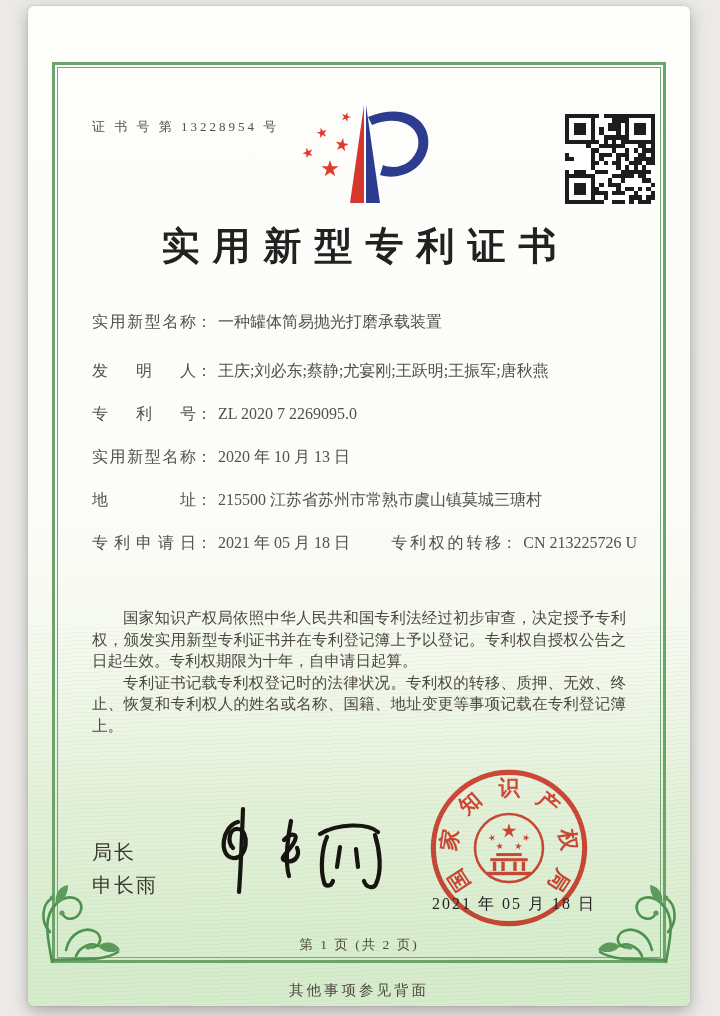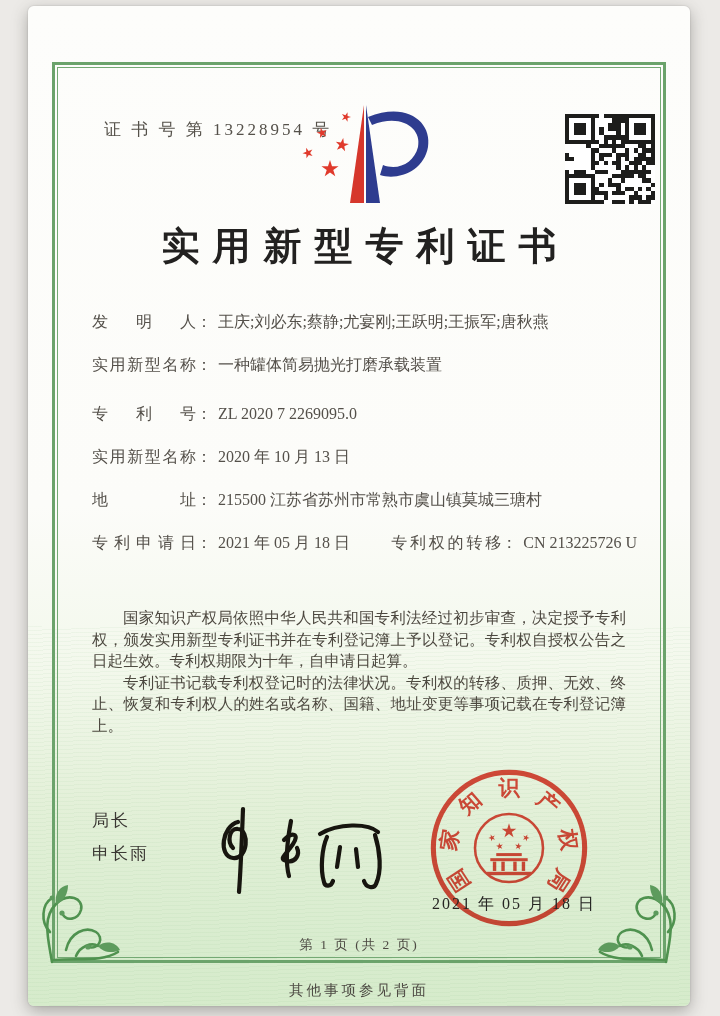--- a/index.html
+++ b/index.html
@@ -22,21 +22,21 @@
   .frame{
     position:absolute;left:24px;top:56px;width:608px;height:895px;
     border:3px solid #6ba36b;
   }
   .frame::after{
     content:"";position:absolute;left:2px;top:2px;right:2px;bottom:2px;
     border:1px solid #74a974;
   }
   .certno{
     position:absolute;left:64px;top:112px;
-    font-size:17px;color:#55514a;letter-spacing:3px;margin-left:12px;
+    font-size:13px;color:#55514a;letter-spacing:3px;
   }
   
   .logo{position:absolute;left:262px;top:95px;width:145px;height:106px;}
   
   .qr{
     position:absolute;left:537px;top:108px;width:90px;height:90px;
     display:grid;grid-template-rows:repeat(21,1fr);grid-template-columns:repeat(21,1fr);
     background:#fff;
   }
   .qr i{background:#1d1d1b;}
@@ -49,21 +49,21 @@
   .frow.first{margin-bottom:29px;}
   .flabel{display:inline-block;width:104px;text-align:justify;text-align-last:justify;vertical-align:top;}
   .fcolon{display:inline-block;margin-right:6px;}
   .grant{display:flex;justify-content:space-between;}
   .flabel2{display:inline-block;width:110px;text-align:justify;text-align-last:justify;vertical-align:top;}
   .body-text{
     position:absolute;left:64px;top:601px;width:534px;
     font-size:15.5px;line-height:21.5px;color:#4c473f;text-align:justify;
   }
   .body-text p{margin:0;text-indent:2em;}
-  .signer{position:absolute;left:64px;top:798px;font-size:17px;color:#3b3834;letter-spacing:2px;line-height:33px;z-index:4;}
+  .signer{position:absolute;left:64px;top:830px;font-size:20px;color:#3b3834;letter-spacing:2px;line-height:33px;z-index:4;}
   .signature{position:absolute;left:158px;top:796px;z-index:4;}
   .seal{position:absolute;left:396px;top:757px;width:170px;height:170px;z-index:5;opacity:.9;mix-blend-mode:multiply;}
   .seal-date{
     position:absolute;left:404px;top:888px;z-index:6;
     font-size:16px;letter-spacing:2px;color:#262523;
   }
   .page-note{
     position:absolute;left:0;right:0;top:930px;text-align:center;
     font-size:13.5px;color:#4c4842;letter-spacing:2px;
   }
@@ -342,25 +342,25 @@
       <i style="grid-area:21/14"></i>
       <i style="grid-area:21/16"></i>
       <i style="grid-area:21/18"></i>
       <i style="grid-area:21/19"></i>
       <i style="grid-area:21/20"></i>
     </div>
 
   <div class="title">实用新型专利证书</div>
 
   <div class="fields">
+    <div class="frow first">
+      <span class="flabel">实用新型名称</span><span class="fcolon">：</span><span>一种罐体简易抛光打磨承载装置</span>
+    </div>
     <div class="frow">
       <span class="flabel">发明人</span><span class="fcolon">：</span><span>王庆;刘必东;蔡静;尤宴刚;王跃明;王振军;唐秋燕</span>
-    </div>
-    <div class="frow first">
-      <span class="flabel">实用新型名称</span><span class="fcolon">：</span><span>一种罐体简易抛光打磨承载装置</span>
     </div>
     <div class="frow">
       <span class="flabel">专利号</span><span class="fcolon">：</span><span>ZL 2020 7 2269095.0</span>
     </div>
     <div class="frow">
       <span class="flabel">实用新型名称</span><span class="fcolon">：</span><span>2020 年 10 月 13 日</span>
     </div>
     <div class="frow">
       <span class="flabel">地址</span><span class="fcolon">：</span><span>215500 江苏省苏州市常熟市虞山镇莫城三瑭村</span>
     </div>

